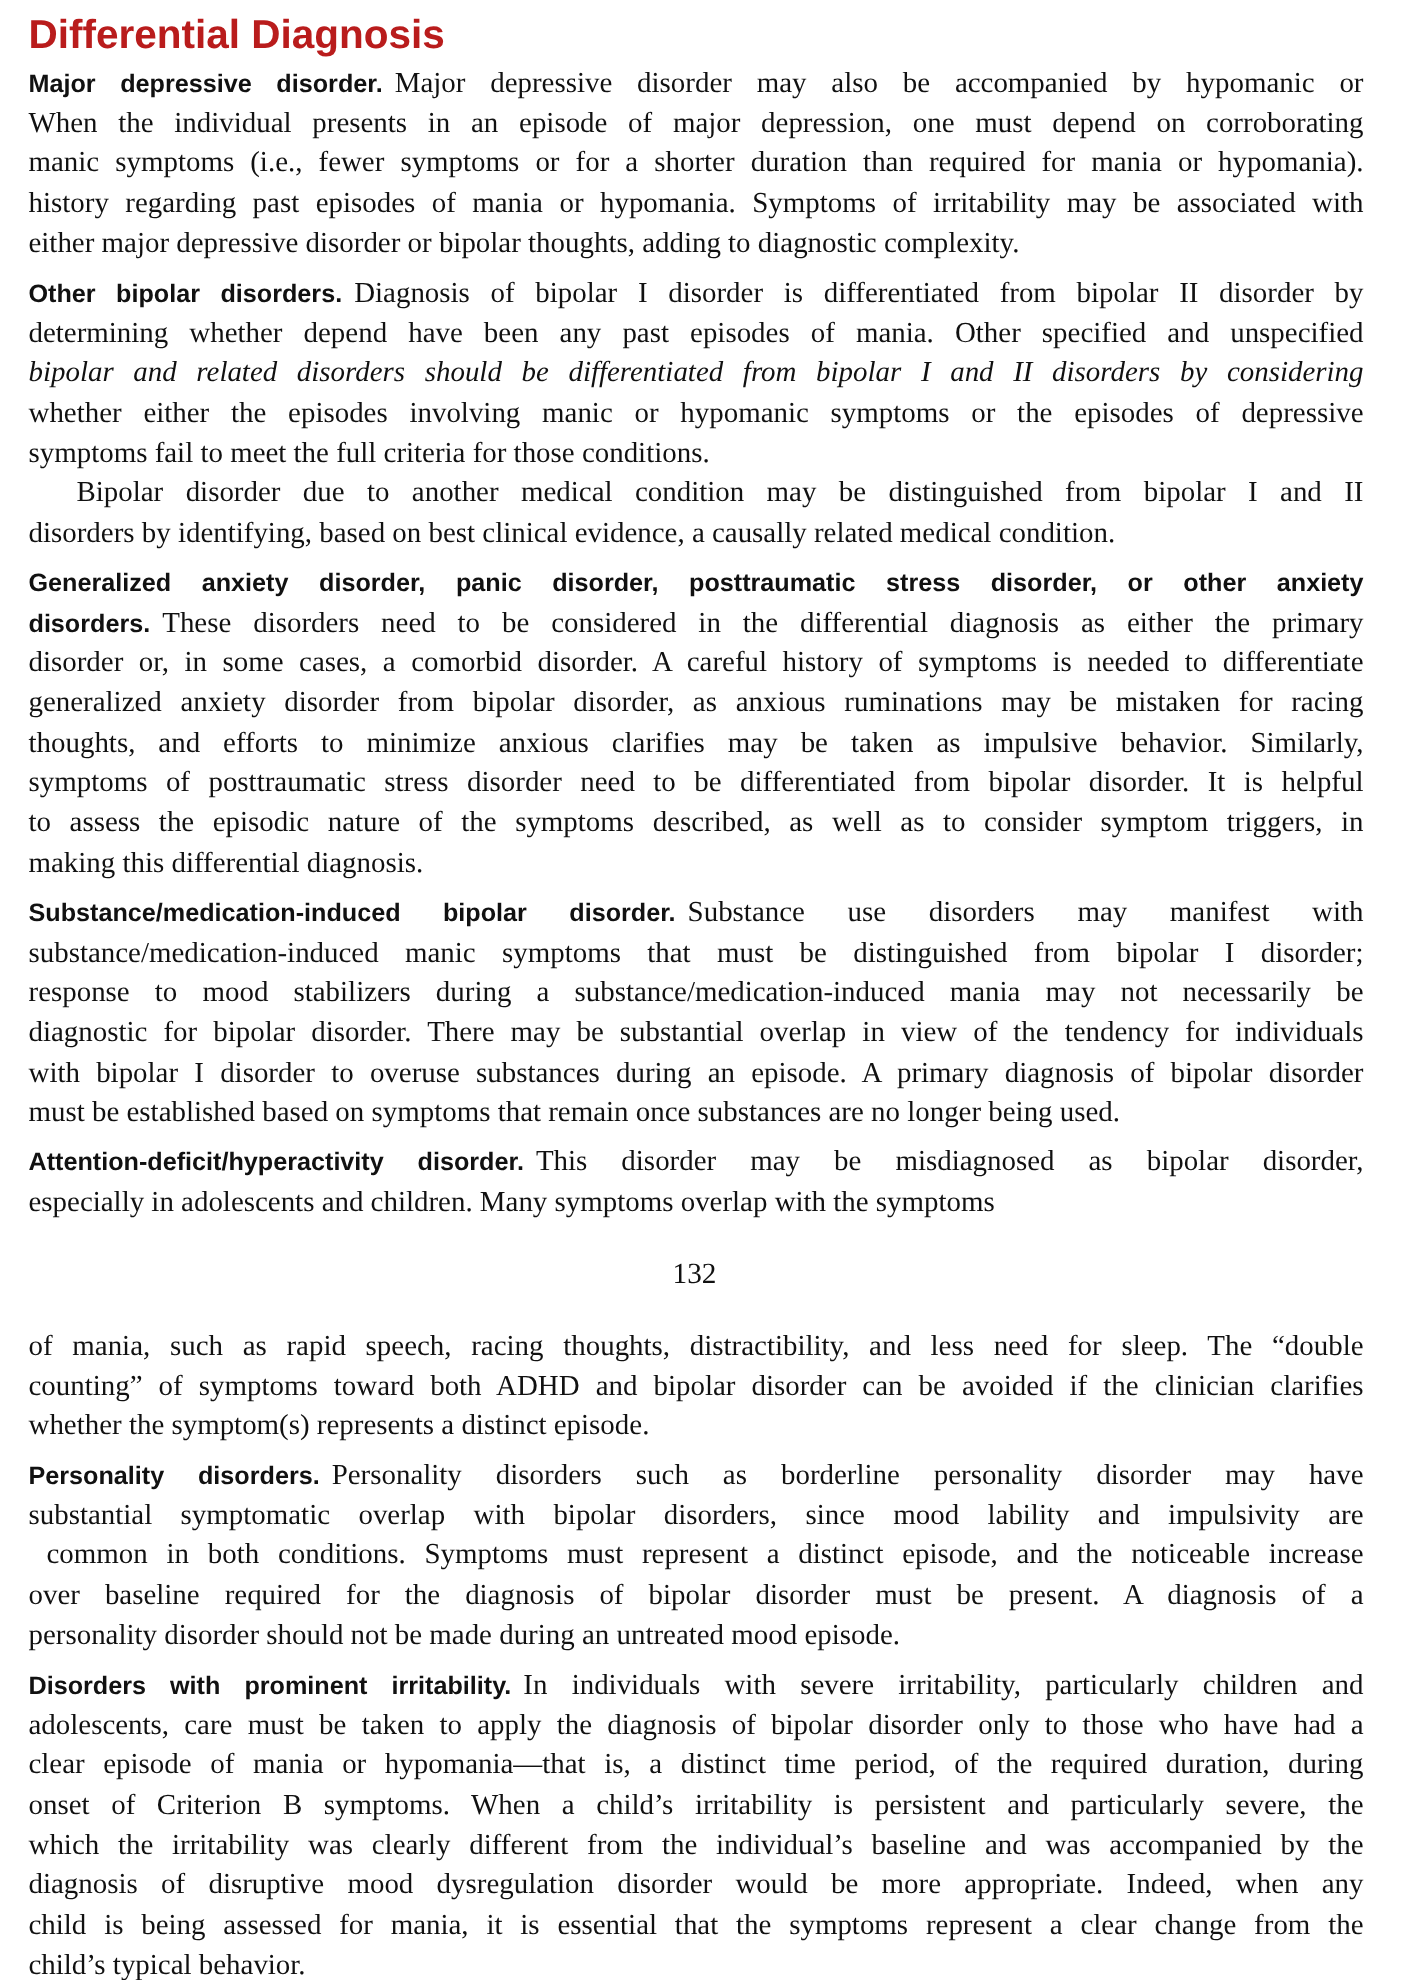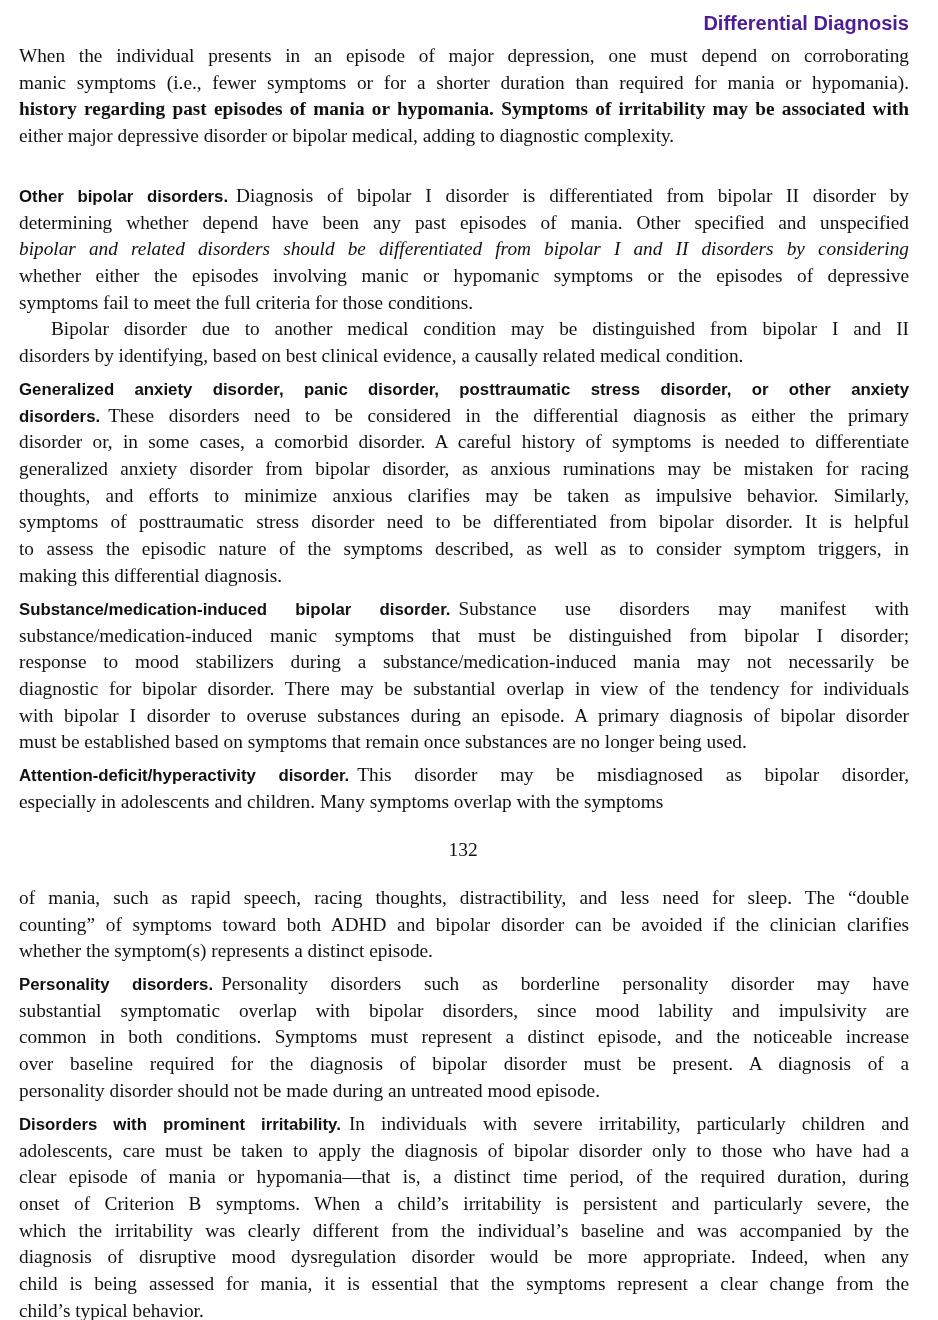--- a/index.html
+++ b/index.html
@@ -10,26 +10,25 @@
     body {
       width: 938px;
       height: 1320px;
       overflow: hidden;
       position: relative;
       color: #111111;
     }
     .section-title {
       font-family: "Liberation Sans", sans-serif;
       font-weight: bold;
-      font-size: 20px;
+      font-size: 27px;
       line-height: 24px;
       margin: 6px 0 0 0;
       padding: 0;
-      color: #4c1d95;
-      text-align: right;
+      color: #b91c1c;
     }
     .para {
       font-family: "Liberation Serif", serif;
       font-size: 19.3px;
       line-height: 26.7px;
       margin: 0;
       padding: 0;
     }
     .line {
       display: block;
@@ -66,24 +65,25 @@
   </style>
 </head>
 <body>
 
 <div class="block-top" style="top:5px;">
   <h2 class="section-title">Differential Diagnosis</h2>
 </div>
 
 <div class="block-top" style="top:43px;">
   <div class="para">
+    <span class="line" style="white-space: normal;"><span class="head">Major depressive disorder.</span><span class="head-sep"></span><span>Major depressive disorder may also be accompanied by hypomanic or</span></span>
     <span class="line" style="white-space: normal;">When the individual presents in an episode of major depression, one must depend on corroborating</span>
     <span class="line" style="white-space: normal;">manic symptoms (i.e., fewer symptoms or for a shorter duration than required for mania or hypomania).</span>
-    <span class="line" style="white-space: normal; font-weight: bold;">history regarding past episodes of mania or hypomania. Symptoms of irritability may be associated with</span>
-    <span class="line last">either major depressive disorder or bipolar medical, adding to diagnostic complexity.</span>
+    <span class="line" style="white-space: normal;">history regarding past episodes of mania or hypomania. Symptoms of irritability may be associated with</span>
+    <span class="line last">either major depressive disorder or bipolar thoughts, adding to diagnostic complexity.</span>
   </div>
 </div>
 
 <div class="block-top" style="top:183px;">
   <div class="para">
     <span class="line" style="white-space: normal;"><span class="head">Other bipolar disorders.</span><span class="head-sep"></span><span>Diagnosis of bipolar I disorder is differentiated from bipolar II disorder by</span></span>
     <span class="line" style="white-space: normal;">determining whether depend have been any past episodes of mania. Other specified and unspecified</span>
     <span class="line" style="white-space: normal; font-style: italic;">bipolar and related disorders should be differentiated from bipolar I and II disorders by considering</span>
     <span class="line" style="white-space: normal;">whether either the episodes involving manic or hypomanic symptoms or the episodes of depressive</span>
     <span class="line last">symptoms fail to meet the full criteria for those conditions.</span>
@@ -130,21 +130,21 @@
     <span class="line" style="white-space: normal;">of mania, such as rapid speech, racing thoughts, distractibility, and less need for sleep. The “double</span>
     <span class="line" style="white-space: normal;">counting” of symptoms toward both ADHD and bipolar disorder can be avoided if the clinician clarifies</span>
     <span class="line last">whether the symptom(s) represents a distinct episode.</span>
   </div>
 </div>
 
 <div class="block-top" style="top:971px;">
   <div class="para">
     <span class="line" style="white-space: normal;"><span class="head">Personality disorders.</span><span class="head-sep"></span><span>Personality disorders such as borderline personality disorder may have</span></span>
     <span class="line" style="white-space: normal;">substantial symptomatic overlap with bipolar disorders, since mood lability and impulsivity are</span>
-    <span class="line" style="white-space: normal;">common in both conditions. Symptoms must represent a distinct episode, and the noticeable increase</span>
+    <span class="line" style="white-space: normal; margin-left: 12px;">common in both conditions. Symptoms must represent a distinct episode, and the noticeable increase</span>
     <span class="line" style="white-space: normal;">over baseline required for the diagnosis of bipolar disorder must be present. A diagnosis of a</span>
     <span class="line last">personality disorder should not be made during an untreated mood episode.</span>
   </div>
 </div>
 
 <div class="block-top" style="top:1111px;">
   <div class="para">
     <span class="line" style="white-space: normal;"><span class="head">Disorders with prominent irritability.</span><span class="head-sep"></span><span>In individuals with severe irritability, particularly children and</span></span>
     <span class="line" style="white-space: normal;">adolescents, care must be taken to apply the diagnosis of bipolar disorder only to those who have had a</span>
     <span class="line" style="white-space: normal;">clear episode of mania or hypomania—that is, a distinct time period, of the required duration, during</span>

